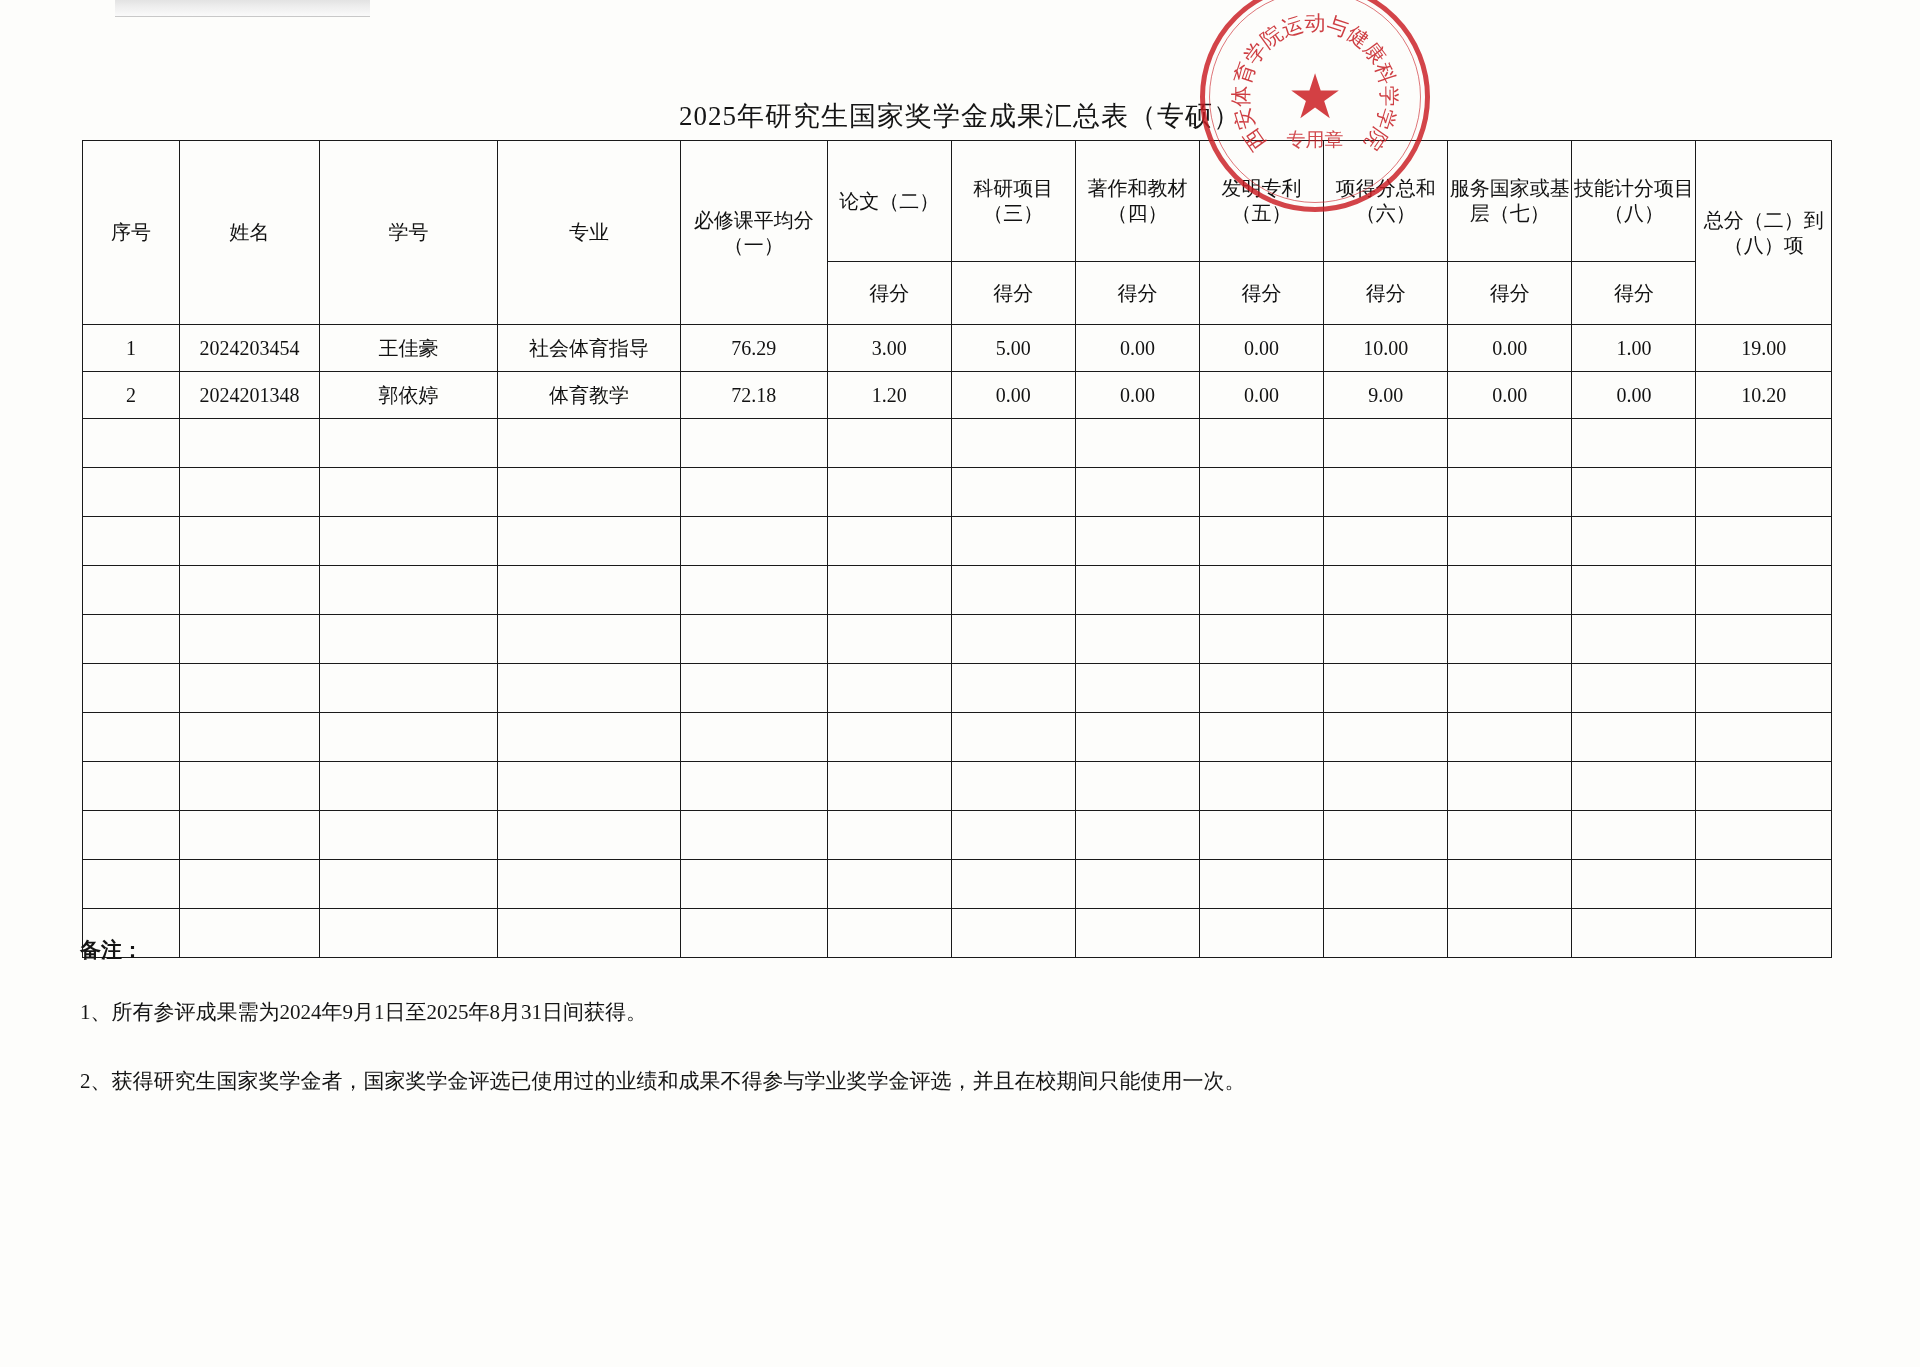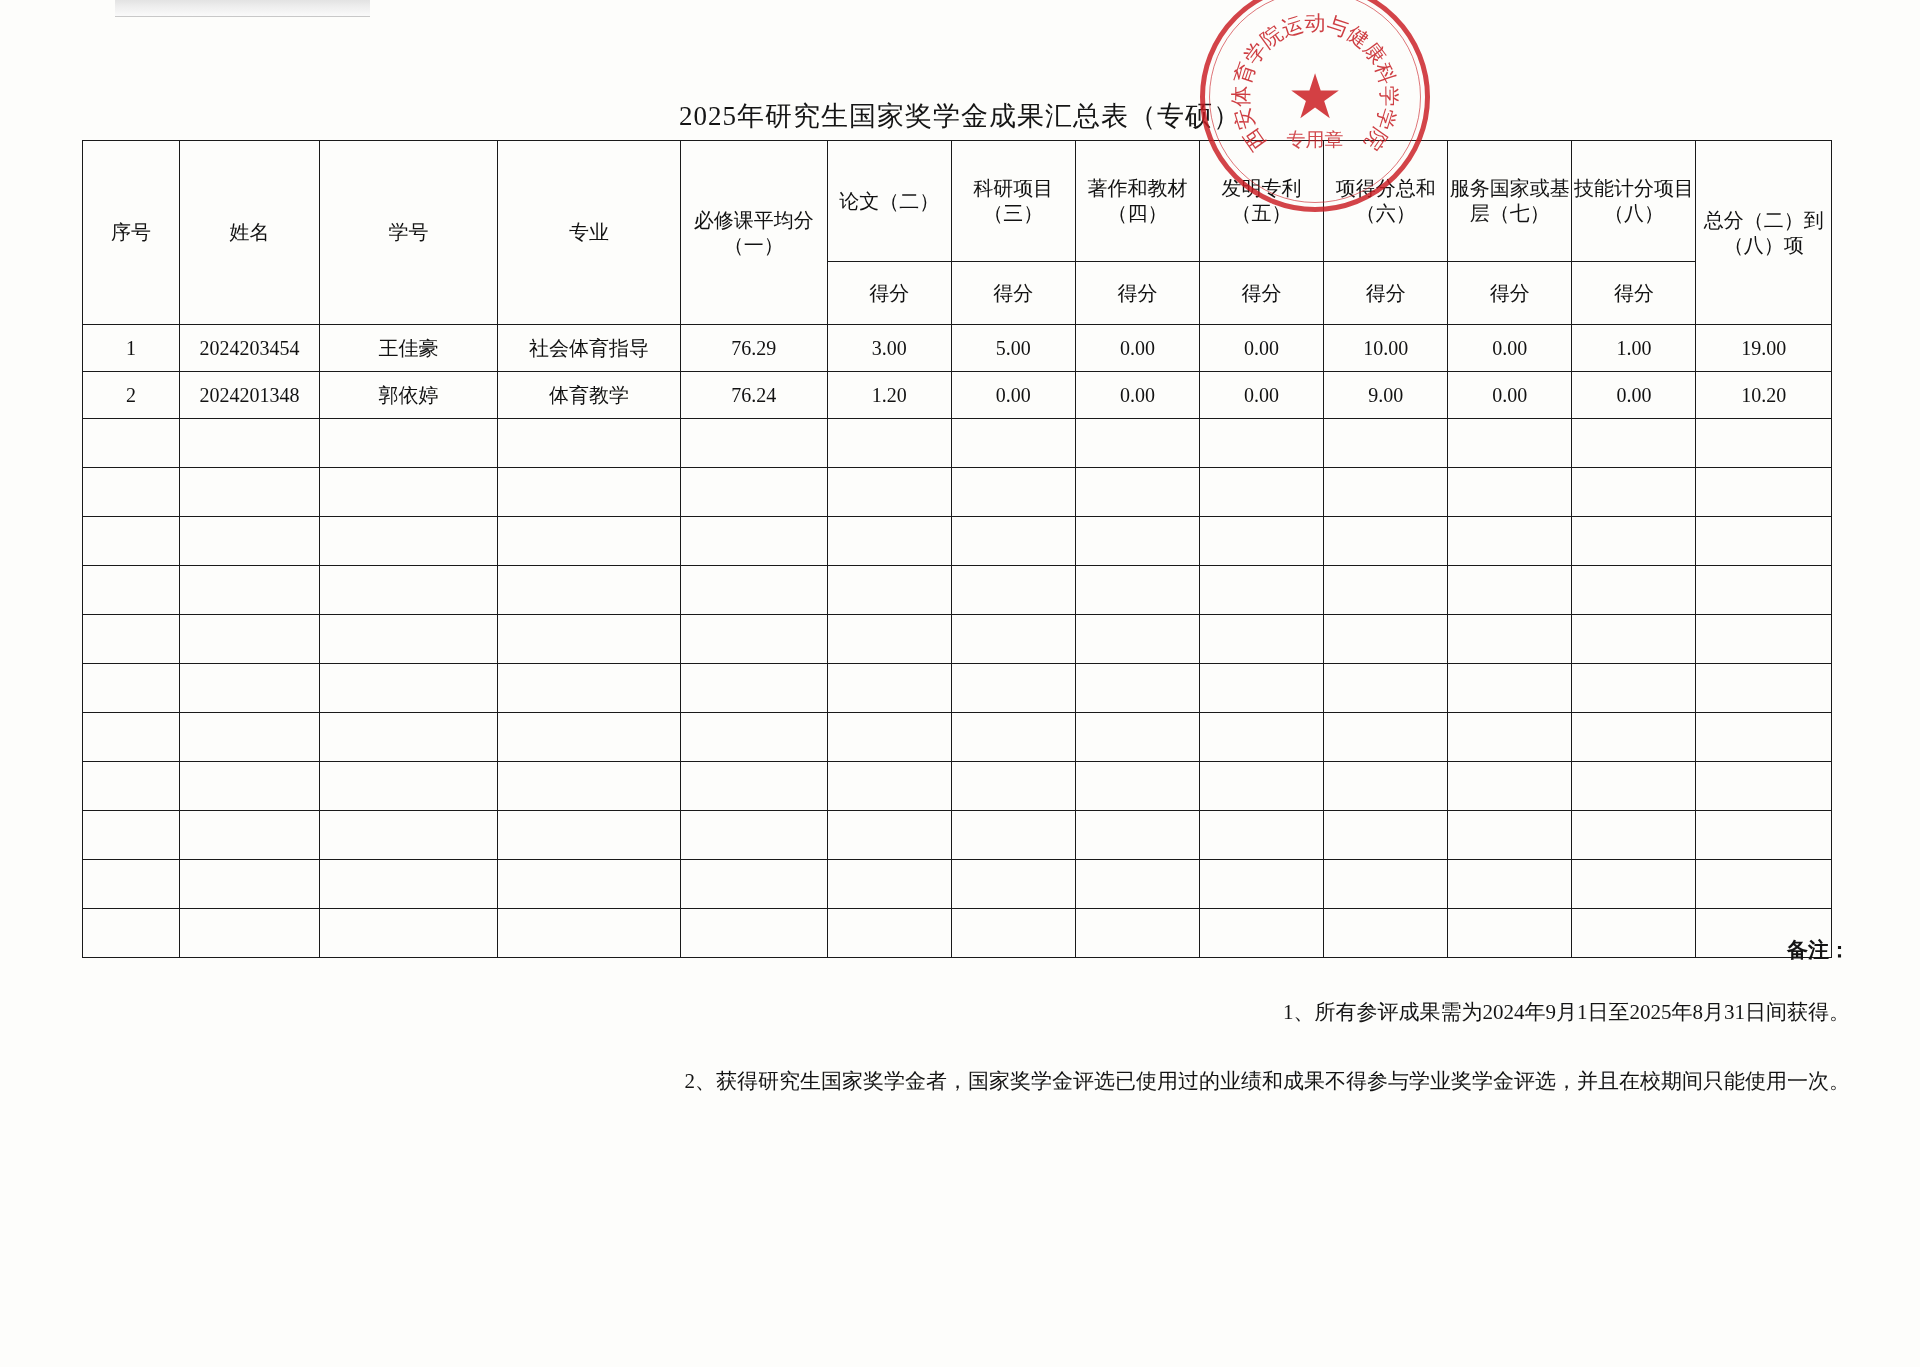--- a/index.html
+++ b/index.html
@@ -66,21 +66,20 @@
   .num-cell { font-family: "Liberation Serif", "DejaVu Serif", serif; }
 
   .notes {
     position: absolute;
     left: 80px;
     top: 935px;
     width: 1770px;
     font-size: 21px;
     line-height: 1.5;
     color: #141414;
-    text-align: right;
   }
   .notes .label {
     font-weight: bold;
     margin-bottom: 30px;
   }
   .notes p {
     margin: 0 0 38px 0;
   }
   .notes .cont {
     display: block;
@@ -205,21 +204,21 @@
         <td class="num-cell">0.00</td>
         <td class="num-cell">1.00</td>
         <td class="num-cell">19.00</td>
       </tr>
 
       <tr class="data-row">
         <td class="num-cell">2</td>
         <td class="num-cell">2024201348</td>
         <td>郭依婷</td>
         <td>体育教学</td>
-        <td class="num-cell">76.24</td>
+        <td class="num-cell">72.18</td>
         <td class="num-cell">1.20</td>
         <td class="num-cell">0.00</td>
         <td class="num-cell">0.00</td>
         <td class="num-cell">0.00</td>
         <td class="num-cell">9.00</td>
         <td class="num-cell">0.00</td>
         <td class="num-cell">0.00</td>
         <td class="num-cell">10.20</td>
       </tr>
     </tbody>

